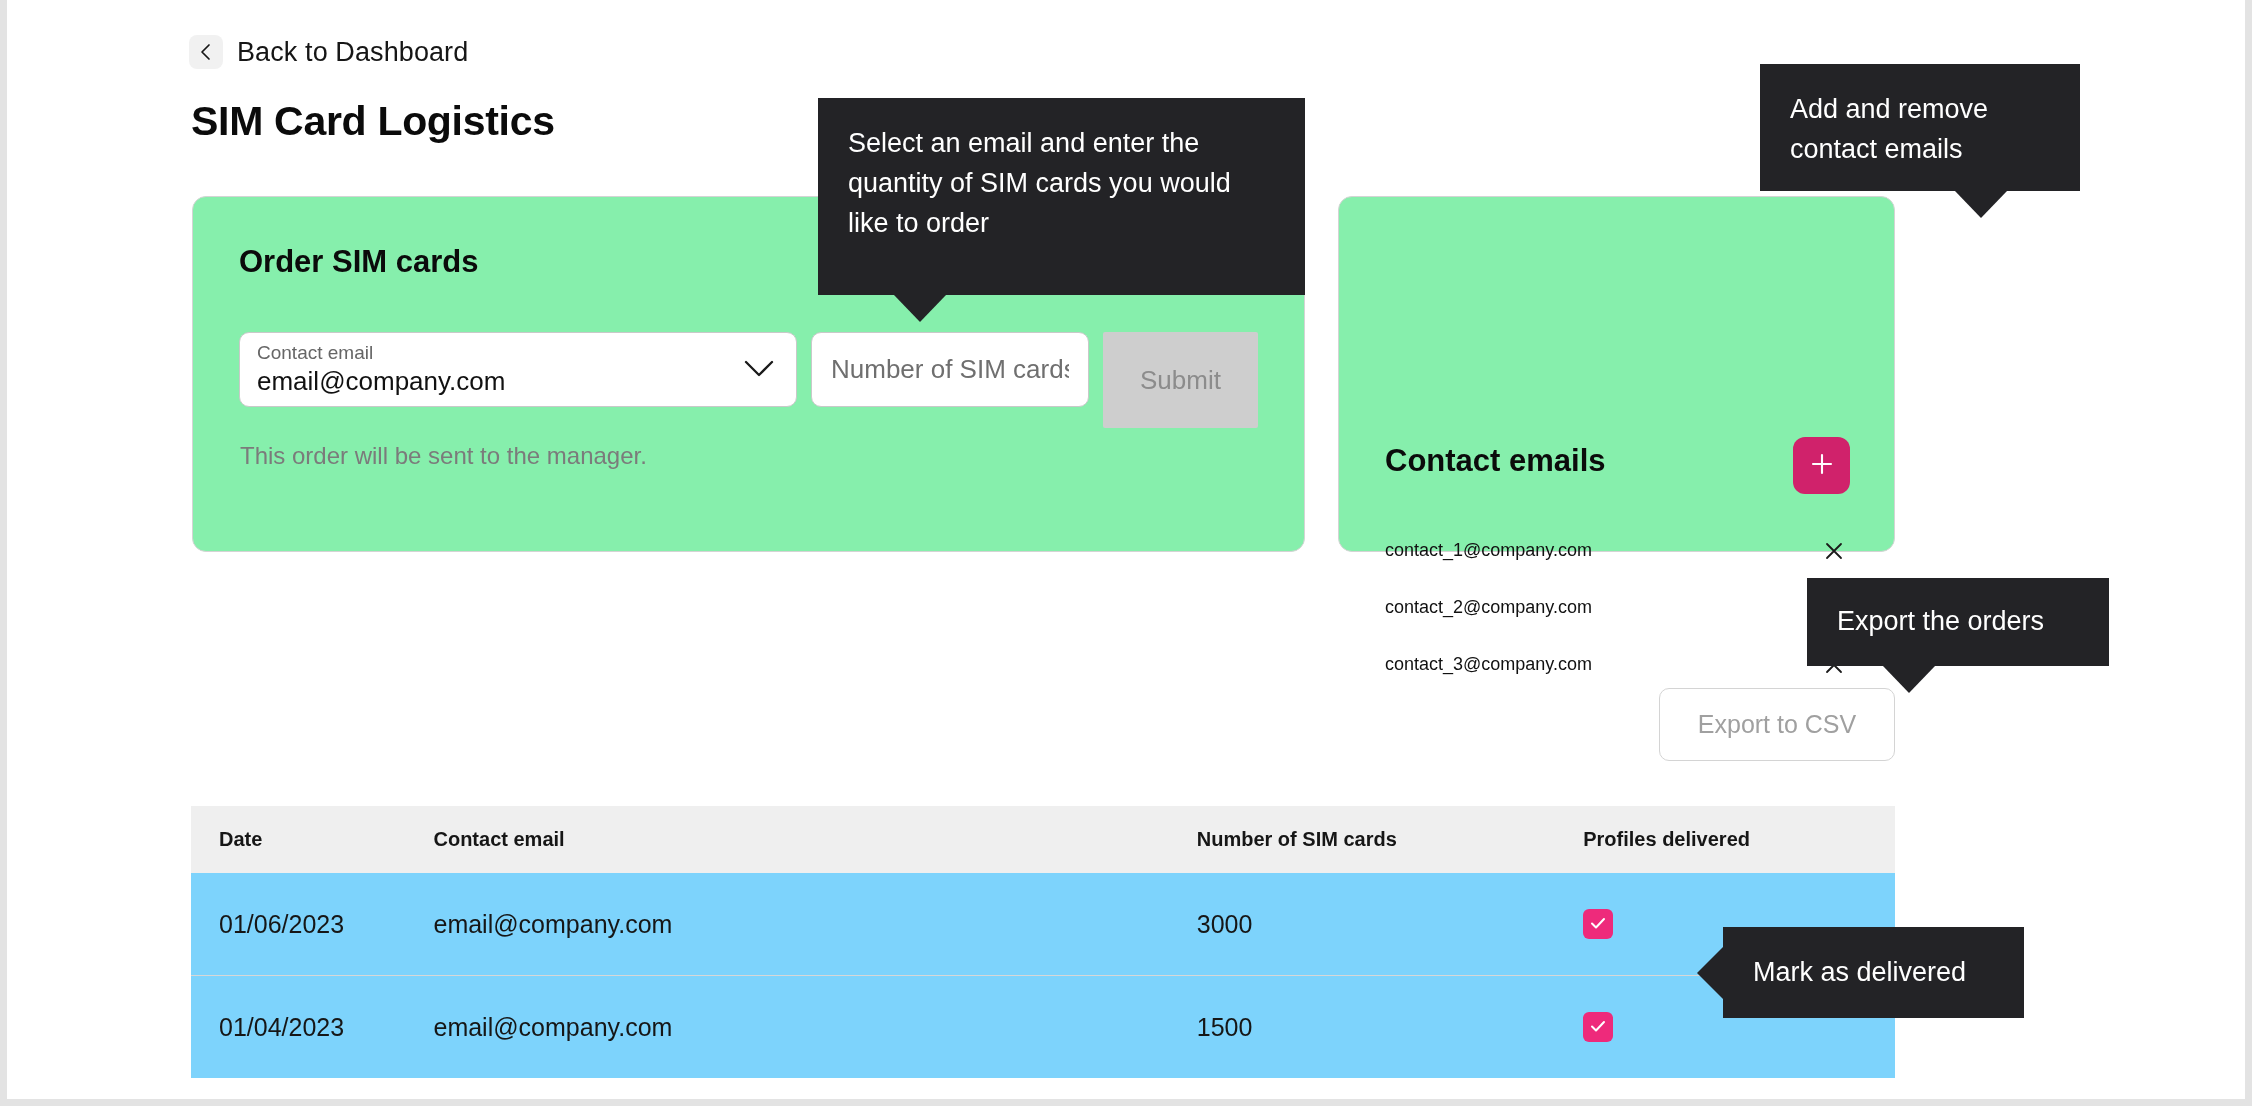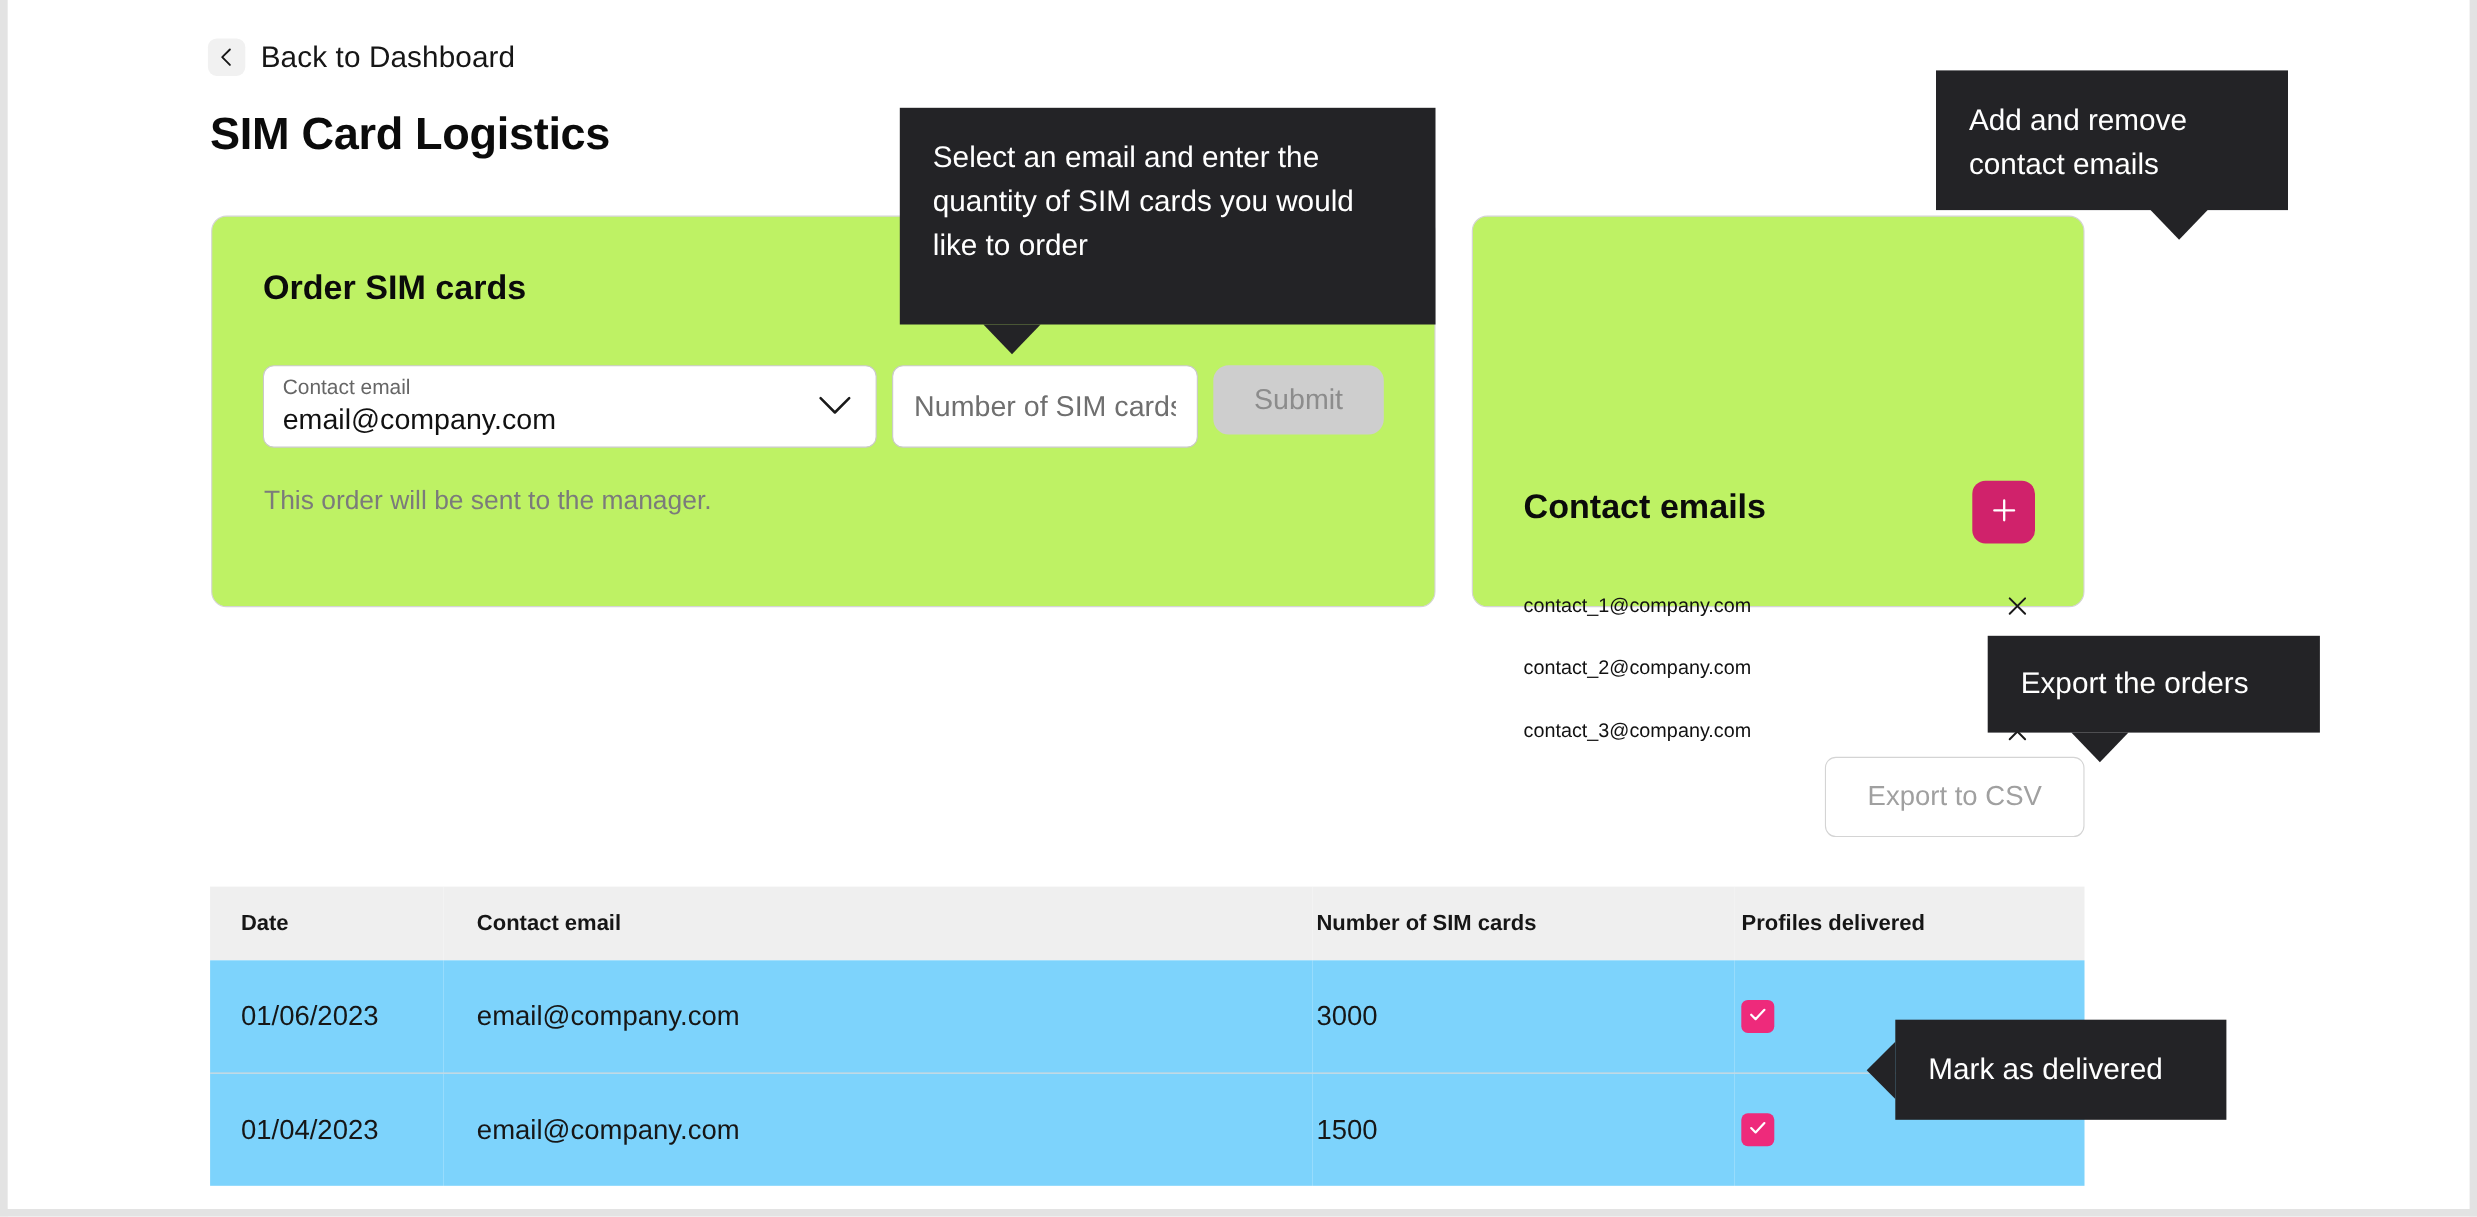--- a/index.html
+++ b/index.html
@@ -60,21 +60,21 @@
     top: 98px;
     font-size: 41px;
     font-weight: bold;
     color: #0b0b0b;
     letter-spacing: -0.3px;
   }
 
   
   .card {
     position: absolute;
-    background: #bef264;
+    background: #86efac;
     border: 1px solid #d4d4d4;
     border-radius: 14px;
     box-sizing: border-box;
   }
   #order-card {
     left: 185px;
     top: 196px;
     width: 1113px;
     height: 356px;
   }
@@ -139,23 +139,23 @@
     background: #fff;
     font-size: 26px;
     color: #111;
     padding: 0 19px;
     font-family: "Liberation Sans", sans-serif;
     outline: none;
   }
   .num-field::placeholder { color: #6f6f6f; }
   .submit-btn {
     width: 155px;
-    height: 63px;
+    height: 96px;
     border: none;
-    border-radius: 14px;
+    border-radius: 2px;
     background: #cecece;
     color: #8c8c8c;
     font-size: 26px;
     font-family: "Liberation Sans", sans-serif;
     cursor: default;
   }
   .helper-text {
     position: absolute;
     left: 47px;
     top: 245px;

